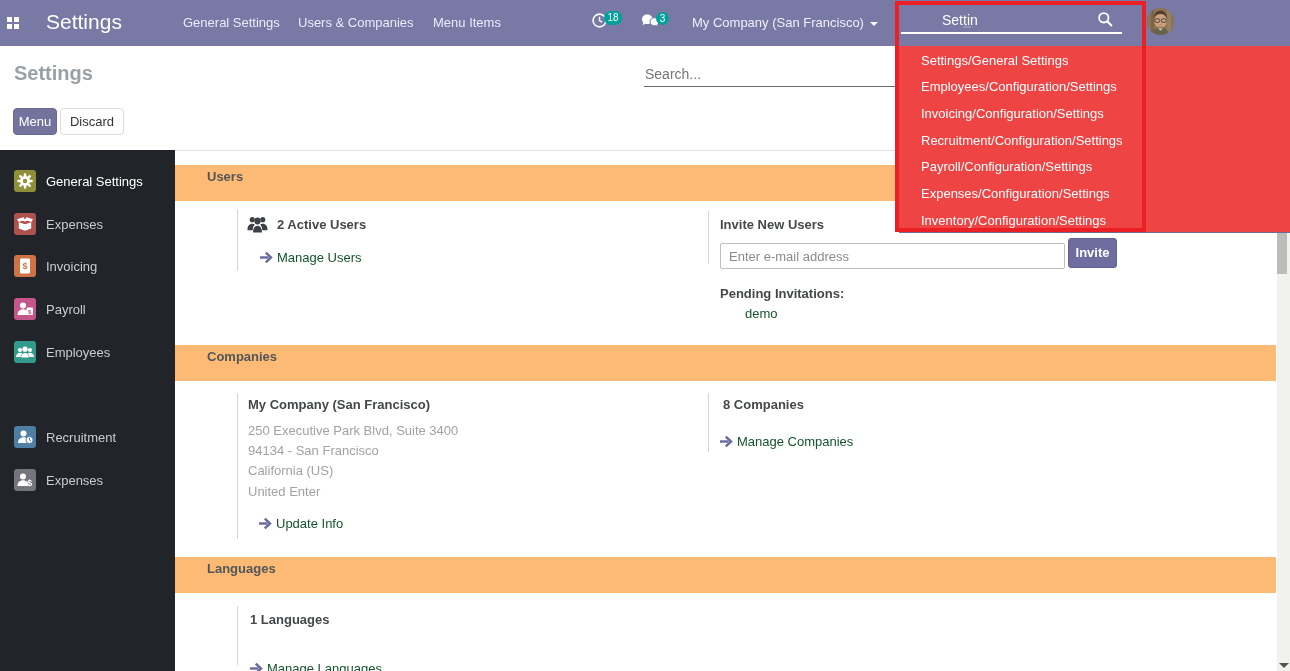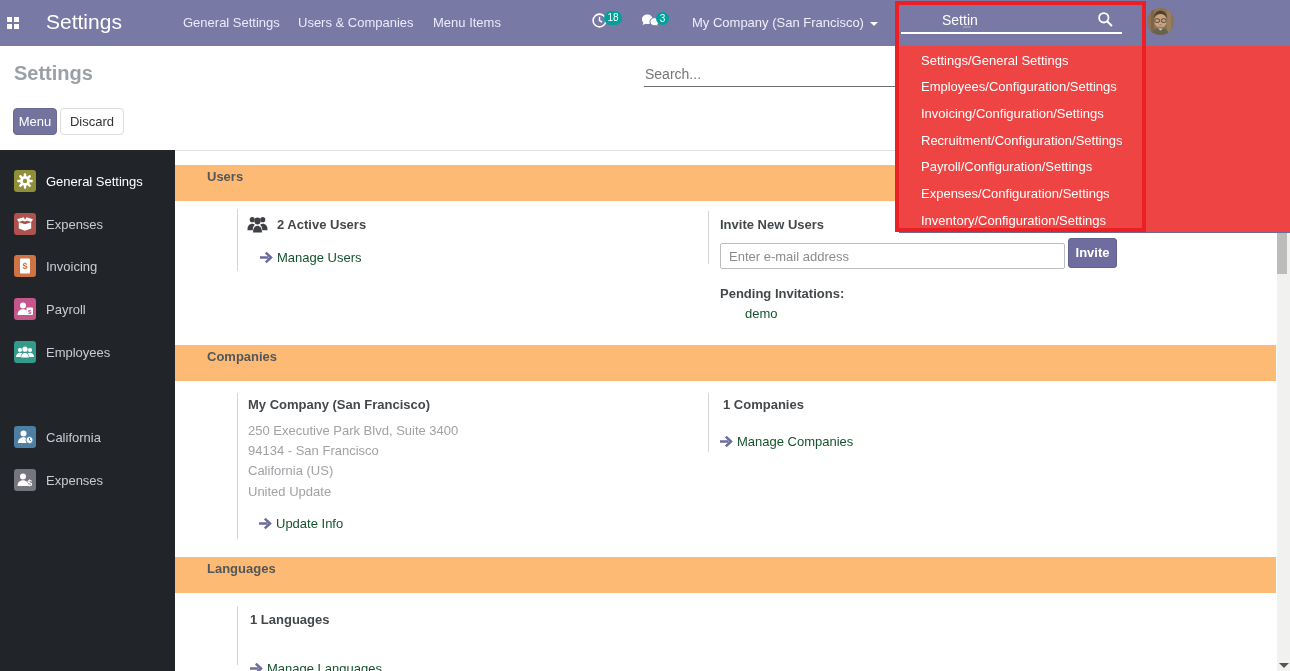--- a/index.html
+++ b/index.html
@@ -93,29 +93,29 @@
 <div class="lnk" style="left:729px; top:306px;margin-left:16px;">demo</div>
 
 <div class="secbar" style="top:345px;">
     <span>Companies</span>
   </div>
 <div class="vline" style="left:237px; top:393px; height:146px;"></div>
 <div class="boldlbl" style="left:248px; top:397px;">My Company (San Francisco)</div>
 <div class="greyline" style="left:248px; top:423px;">250 Executive Park Blvd, Suite 3400</div>
 <div class="greyline" style="left:248px; top:443px;">94134 - San Francisco</div>
 <div class="greyline" style="left:248px; top:463px;">California (US)</div>
-<div class="greyline" style="left:248px; top:484px;">United Update</div>
+<div class="greyline" style="left:248px; top:484px;">United Enter</div>
 <div class="lnk" style="left:259px; top:516px;"><svg class="arrow" width="13" height="13" viewBox="0 0 13 13">
       <g stroke="#6a6c9e" stroke-width="2.5" fill="none">
         <path d="M0 6.5h8.5"></path>
         <path d="M5.8 1.6l5.2 4.9-5.2 4.9" stroke-linejoin="miter"></path>
       </g>
     </svg>Update Info</div>
 <div class="vline" style="left:708px; top:393px; height:59px;"></div>
-<div class="boldlbl" style="left:723px; top:397px;">1 Companies</div>
+<div class="boldlbl" style="left:723px; top:397px;">8 Companies</div>
 <div class="lnk" style="left:720px; top:434px;"><svg class="arrow" width="13" height="13" viewBox="0 0 13 13">
       <g stroke="#6a6c9e" stroke-width="2.5" fill="none">
         <path d="M0 6.5h8.5"></path>
         <path d="M5.8 1.6l5.2 4.9-5.2 4.9" stroke-linejoin="miter"></path>
       </g>
     </svg>Manage Companies</div>
 
 <div class="secbar" style="top:557px;">
     <span>Languages</span>
   </div>
@@ -194,21 +194,21 @@
   </div>
   <div class="sbitem" style="top:266px;">
     <div class="sbicon" style="background:#4d7fa3;">
       <svg width="22" height="22" viewBox="0 0 22 22" fill="#fff">
           <circle cx="9.5" cy="7.5" r="3"></circle>
           <path d="M4 17c0-3.5 2.4-5.7 5.5-5.7s5.5 2.2 5.5 5.7z"></path>
           <circle cx="15.5" cy="14" r="3.6" fill="#fff" stroke="#4d7fa3" stroke-width="1"></circle>
           <path d="M15.5 11.8v2.3l1.6.9" fill="none" stroke="#4d7fa3" stroke-width="1"></path>
         </svg>
     </div>
-    <div class="sblabel">California</div>
+    <div class="sblabel">Recruitment</div>
   </div>
   <div class="sbitem" style="top:309px;">
     <div class="sbicon" style="background:#75757d;">
       <svg width="22" height="22" viewBox="0 0 22 22" fill="#fff">
           <circle cx="9" cy="7.5" r="3"></circle>
           <path d="M3.5 17c0-3.5 2.4-5.7 5.5-5.7s5.5 2.2 5.5 5.7z"></path>
           <text x="15.8" y="17" font-size="9" font-weight="bold" fill="#fff" text-anchor="middle" font-family="Liberation Sans">$</text>
         </svg>
     </div>
     <div class="sblabel">Expenses</div>

